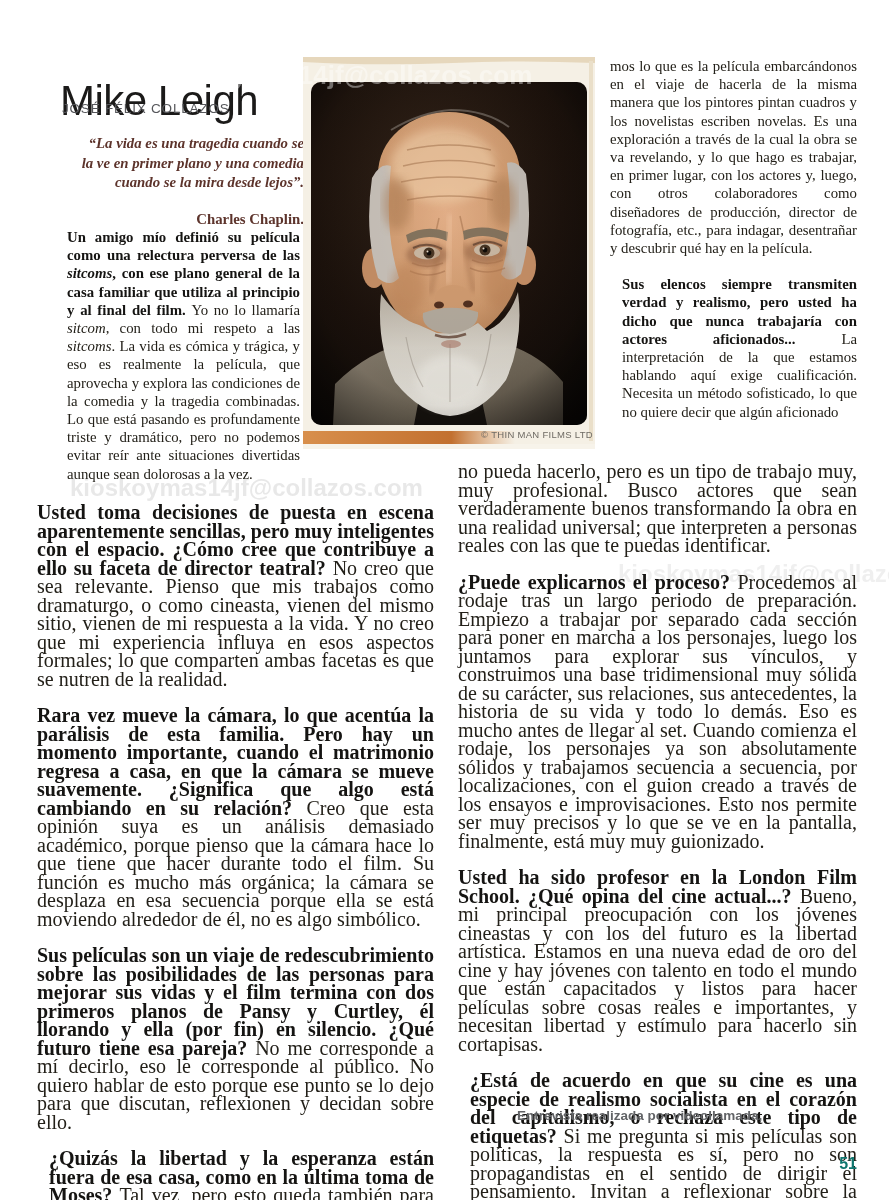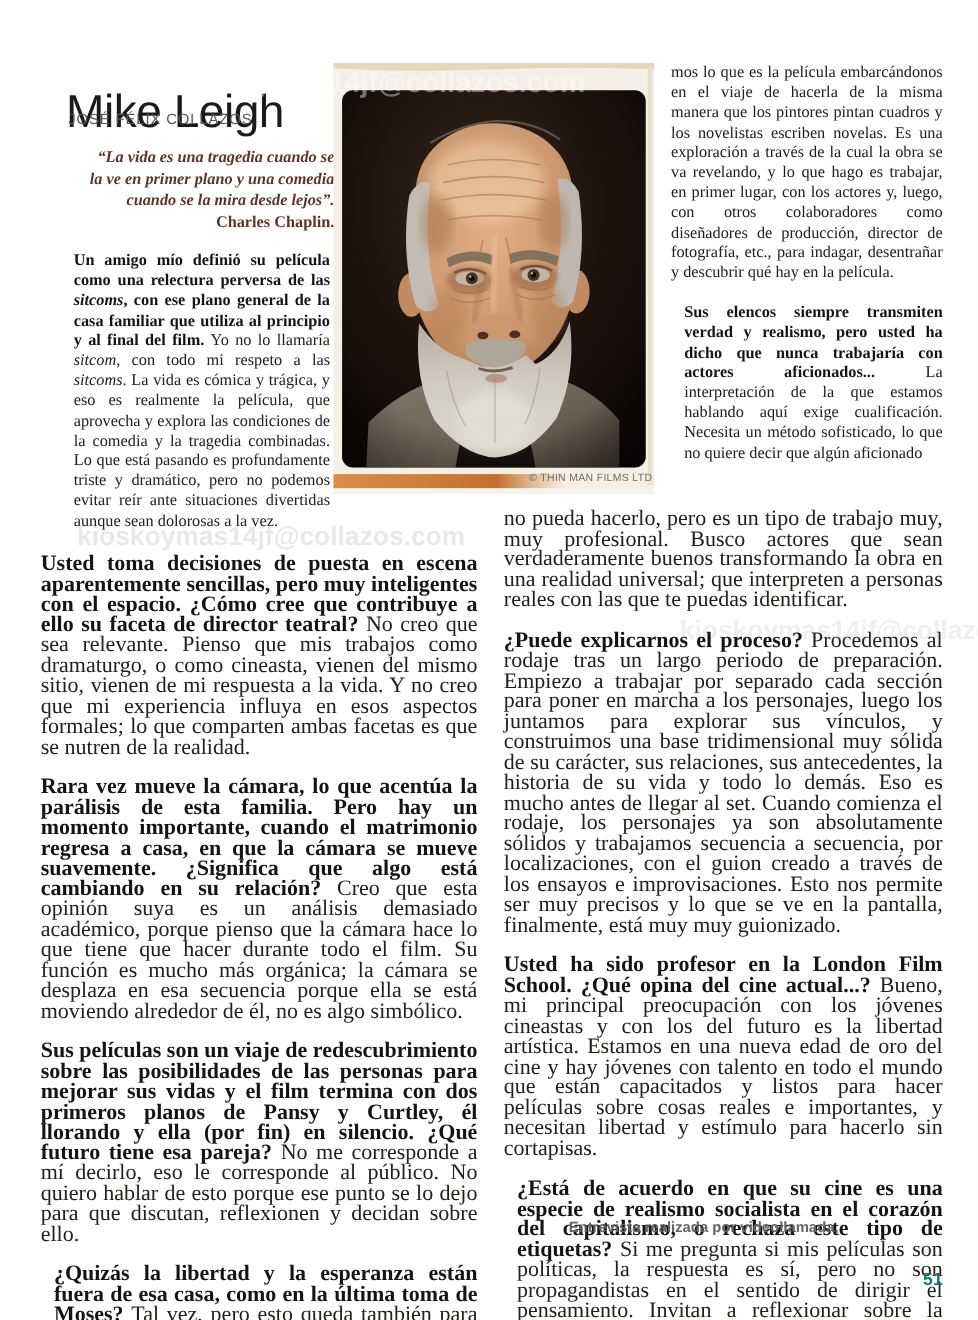--- a/index.html
+++ b/index.html
@@ -17,21 +17,21 @@
   .byline{
     position:absolute;left:62px;top:101px;
     font-family:"Liberation Sans",sans-serif;font-size:13.5px;
     letter-spacing:0.8px;color:#56575b;
   }
   .quote{
     position:absolute;left:52px;top:134px;width:252px;
     text-align:right;font-size:14.8px;line-height:1.33;
     font-style:italic;font-weight:bold;color:#5d342c;
   }
-  .quote-attr{font-style:normal;display:block;margin-top:0;}
+  .quote-attr{font-style:normal;display:block;margin-top:17px;}
   
   .col{position:absolute;text-align:justify;font-size:20px;line-height:18.5px;color:#232019;}
   .col-left-top{left:55px;top:228px;width:245px;font-size:14.8px;line-height:18.2px;}
   .col-left-mid{left:37px;top:503px;width:397px;}
   .col-right-top{left:610px;top:57px;width:247px;font-size:14.8px;line-height:18.2px;}
   .col-right-wide{left:458px;top:462px;width:399px;}
   .para{margin:0 0 18px 0;}
   .para:last-child{margin-bottom:0;margin-left:12px;}
   .run-bold{font-weight:bold;color:#151412;}
   .run-italic{font-style:italic;}

